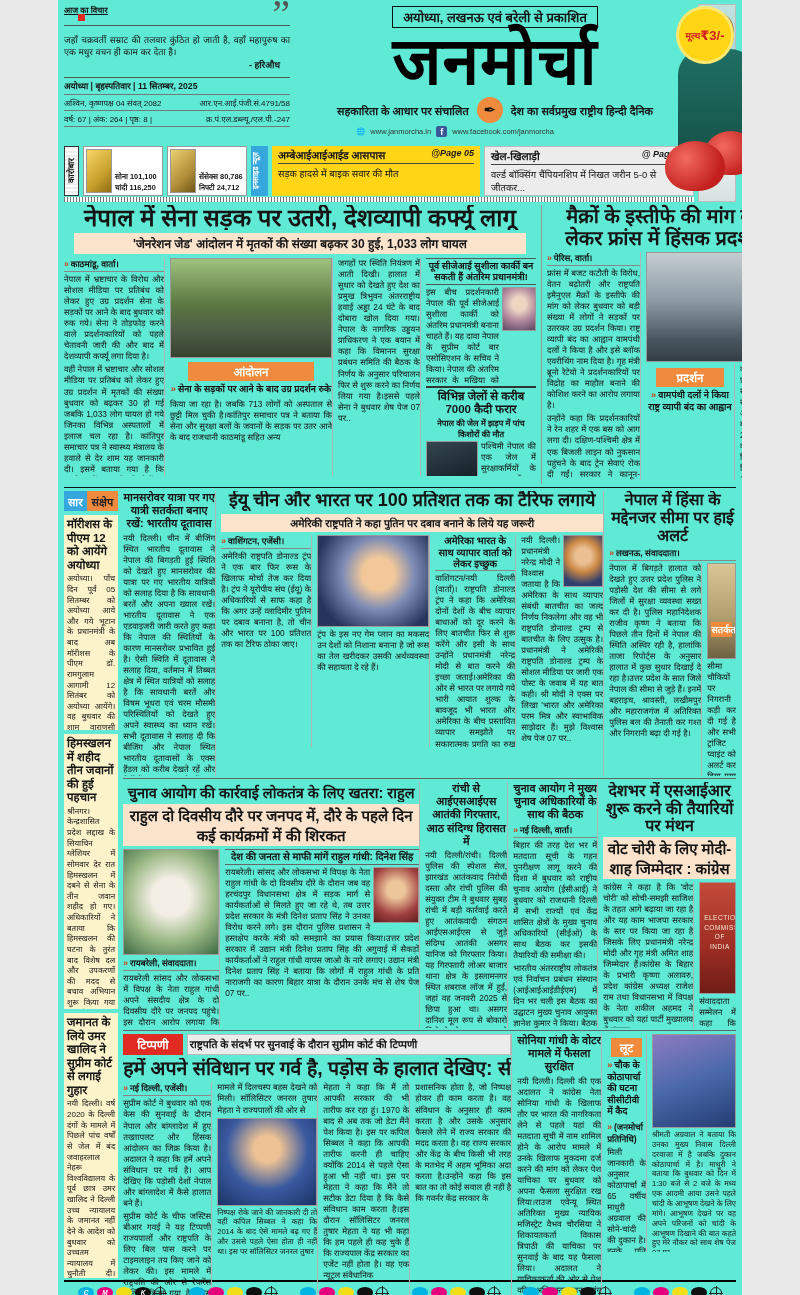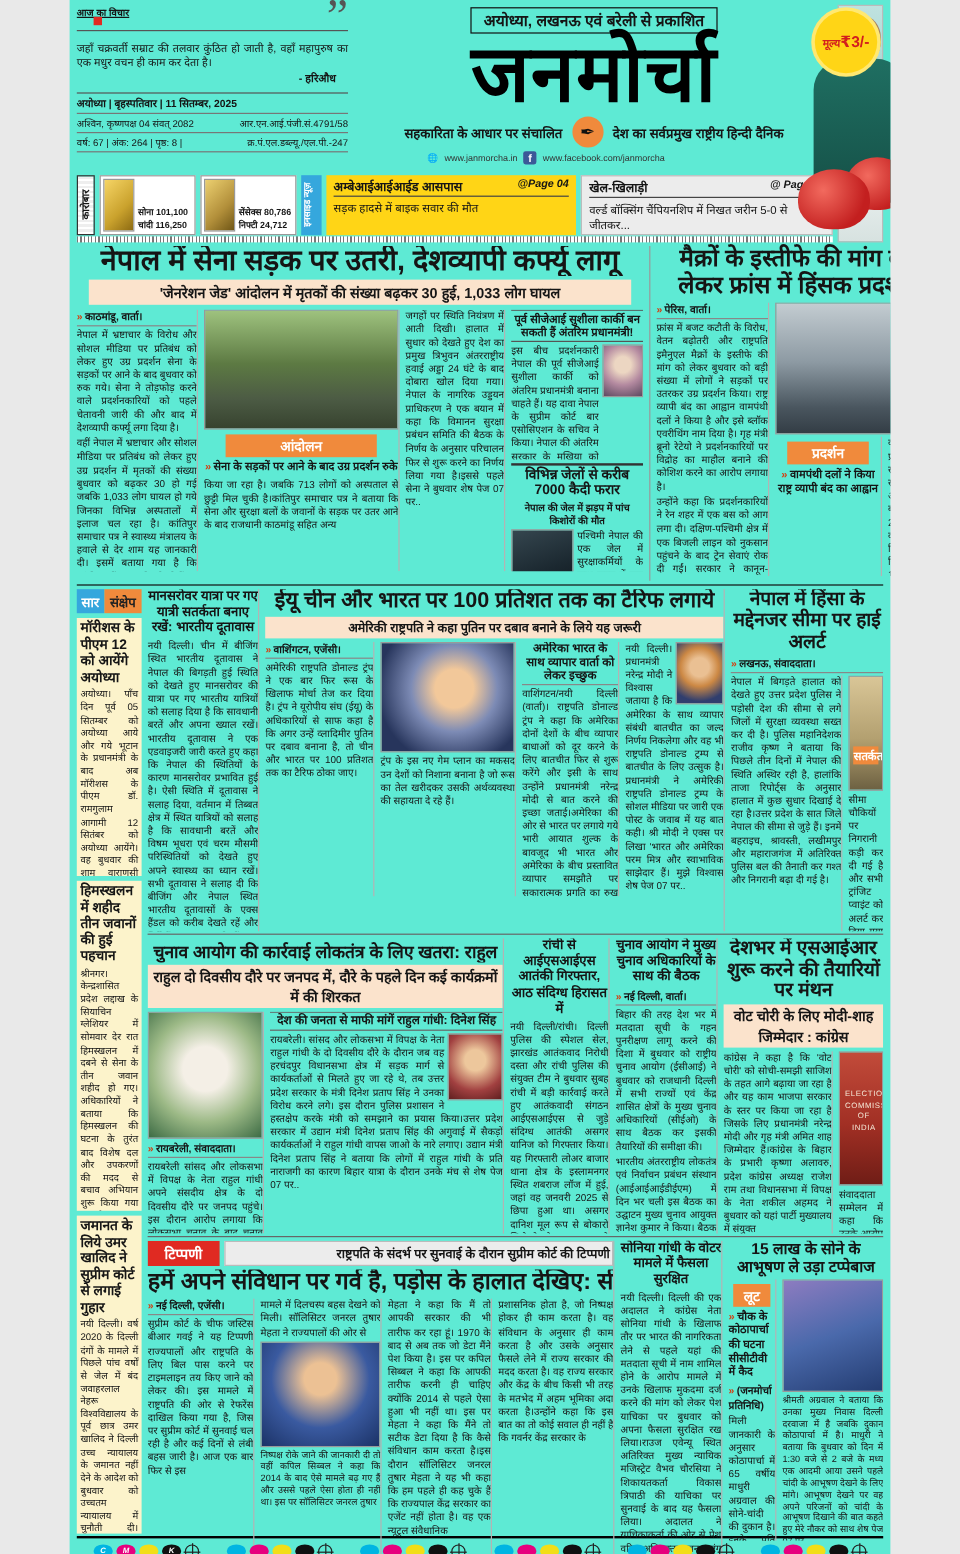--- a/index.html
+++ b/index.html
@@ -122,37 +122,37 @@
   .tc1{width:90px}.tc2{width:118px}.tc3{width:86px}.tc4{flex:1}
   .tc2 .ph{height:92px;margin-bottom:2px}
   .h-us{font-size:9.8px;font-weight:bold;text-align:center;border-bottom:1px solid #888;margin-bottom:2px;line-height:1.2}
   .modi-ph{width:40px;height:52px}
   .borderb{flex:1}
   .h-border{font-size:16px;font-weight:900;text-align:center;line-height:1.12}
   .police-ph{height:96px}
   .ph-capbar{position:absolute;left:12%;right:12%;bottom:21px;background:#f08a3c;color:#fff;font-weight:bold;font-size:9.5px;text-align:center;padding:1px 0}
   .rahulb{width:296px;display:flex;flex-direction:column}
   .h-rahul{font-size:14.5px;font-weight:900;text-align:center;white-space:nowrap;overflow:hidden}
-  .subbar2{background:#fbe3cc;font-weight:bold;text-align:center;font-size:12px;padding:1px 2px;margin:2px 0 3px}
+  .subbar2{background:#fbe3cc;font-weight:bold;text-align:center;font-size:15px;padding:1px 2px;margin:2px 0 3px}
   .r-row{display:flex;flex:1;overflow:hidden}
   .rc1{width:96px}.rc2{flex:1}
   .rc1 .ph{height:106px;margin-bottom:2px}
   .h-dinesh{font-size:10px;font-weight:bold;text-align:center;border-top:1px solid #666;border-bottom:1px solid #666;padding:1px 0;margin-bottom:2px;line-height:1.2}
   .dinesh-ph{width:46px;height:56px}
   .ranchi{width:88px}.ecm{width:90px}
   .sirb{flex:1}
   .h-sir{font-size:16px;font-weight:900;text-align:center;line-height:1.1}
   .sir-row{display:flex;margin-top:2px;overflow:hidden}
   .sirc1{width:90px}.sirc2{flex:1}
   .eci-ph{height:112px;margin-bottom:2px}
   .eci-txt{position:absolute;left:4px;top:30px;color:#f5e9d8;font-size:6.5px;text-align:center;width:90%;line-height:1.5;letter-spacing:.5px}
   .cjib{width:388px;display:flex;flex-direction:column}
   .cji-top{display:flex;gap:4px;align-items:stretch}
   .red-label{background:#e02a22;color:#fff;font-weight:bold;font-size:12px;padding:2px 14px;display:flex;align-items:center}
-  .cji-kick{flex:1;background:#ececec;border:1px solid #bbb;font-weight:bold;font-size:10.5px;text-align:right;padding:2px}
+  .cji-kick{flex:1;background:#ececec;border:1px solid #bbb;font-weight:bold;font-size:10.5px;text-align:left;padding:2px}
   .h-cji{font-size:19.5px;font-weight:900;text-align:center;line-height:1.1;margin:3px 0;white-space:nowrap;overflow:hidden}
   .cji-cols{display:flex;flex:1;overflow:hidden}
   .cj1{width:88px}.cj2{width:106px}.cj3{width:92px}.cj4{flex:1}
   .cji-ph{height:88px;margin:2px 0}
   .sonia{width:90px}
   .thief{flex:1}
   .h-thief{font-size:13px;font-weight:900;text-align:center;line-height:1.15;margin-bottom:2px}
   .th-row{display:flex;overflow:hidden}
   .thc1{flex:1}.thc2{width:90px}
   .cctv-ph{height:94px;margin-bottom:2px}
@@ -224,21 +224,21 @@
           <div class="ph ph-coins"></div>
           <div class="mlines">
             <div>सेंसेक्स 80,786</div>
             <div>निफ्टी 24,712</div>
           </div>
         </div>
         <div class="inside-label vtext">इनसाइड न्यूज़</div>
         <div class="teaser teaser-yellow">
           <div class="t-top">
             <span class="t-title">अम्बेआईआईआईड आसपास</span>
-            <span class="t-page">@Page 04</span>
+            <span class="t-page">@Page 05</span>
           </div>
           <div class="t-text">सड़क हादसे में बाइक सवार की मौत</div>
         </div>
         <div class="teaser teaser-gray">
           <div class="t-top">
             <span class="t-title">खेल-खिलाड़ी</span>
             <span class="t-page">@ Page 08</span>
           </div>
           <div class="t-text">वर्ल्ड बॉक्सिंग चैंपियनशिप में निखत जरीन 5-0 से जीतकर...</div>
         </div>
@@ -430,41 +430,41 @@
       <div class="band band-f">
         <div class="cjib clip">
           <div class="cji-top">
             <span class="red-label">टिप्पणी</span>
             <span class="cji-kick">राष्ट्रपति के संदर्भ पर सुनवाई के दौरान सुप्रीम कोर्ट की टिप्पणी</span>
           </div>
           <div class="h-cji">हमें अपने संविधान पर गर्व है, पड़ोस के हालात देखिए: सीजेआई</div>
           <div class="cji-cols">
             <div class="cj1 cl clip">
               <div class="byline"><span class="chev">»</span><span>नई दिल्ली, एजेंसी।</span></div>
+              <p class="bd">सुप्रीम कोर्ट ने बुधवार को एक केस की सुनवाई के दौरान नेपाल और बांग्लादेश में हुए तख्तापलट और हिंसक आंदोलन का जिक्र किया है। अदालत ने कहा कि हमें अपने संविधान पर गर्व है। आप देखिए कि पड़ोसी देशों नेपाल और बांग्लादेश में कैसे हालात बने हैं।</p>
               <p class="bd">सुप्रीम कोर्ट के चीफ जस्टिस बीआर गवई ने यह टिप्पणी राज्यपालों और राष्ट्रपति के लिए बिल पास करने पर टाइमलाइन तय किए जाने को लेकर की। इस मामले में राष्ट्रपति की ओर से रेफरेंस दाखिल किया गया है, जिस पर सुप्रीम कोर्ट में सुनवाई चल रही है और कई दिनों से लंबी बहस जारी है। आज एक बार फिर से इस</p>
             </div>
             <div class="cj2 vr clip">
               <p class="bd">मामले में दिलचस्प बहस देखने को मिली। सॉलिसिटर जनरल तुषार मेहता ने राज्यपालों की ओर से</p>
               <div class="ph ph-cji cji-ph"></div>
               <p class="cap">निष्पक्ष रोके जाने की जानकारी दी तो वहीं कपिल सिब्बल ने कहा कि 2014 के बाद ऐसे मामले बढ़ गए हैं और उससे पहले ऐसा होता ही नहीं था। इस पर सॉलिसिटर जनरल तुषार</p>
             </div>
             <div class="cj3 vr clip">
               <p class="bd">मेहता ने कहा कि मैं तो आपकी सरकार की भी तारीफ कर रहा हूं। 1970 के बाद से अब तक जो डेटा मैंने पेश किया है। इस पर कपिल सिब्बल ने कहा कि आपकी तारीफ करनी ही चाहिए क्योंकि 2014 से पहले ऐसा हुआ भी नहीं था। इस पर मेहता ने कहा कि मैंने तो सटीक डेटा दिया है कि कैसे संविधान काम करता है।इस दौरान सॉलिसिटर जनरल तुषार मेहता ने यह भी कहा कि हम पहले ही कह चुके हैं कि राज्यपाल केंद्र सरकार का एजेंट नहीं होता है। वह एक न्यूट्रल संवैधानिक</p>
             </div>
             <div class="cj4 vr clip">
               <p class="bd">प्रशासनिक होता है, जो निष्पक्ष होकर ही काम करता है। वह संविधान के अनुसार ही काम करता है और उसके अनुसार फैसले लेने में राज्य सरकार की मदद करता है। वह राज्य सरकार और केंद्र के बीच किसी भी तरह के मतभेद में अहम भूमिका अदा करता है।उन्होंने कहा कि इस बात का तो कोई सवाल ही नहीं है कि गवर्नर केंद्र सरकार के</p>
             </div>
           </div>
         </div>
         <div class="sonia vr clip">
           <div class="h-col">सोनिया गांधी के वोटर मामले में फैसला सुरक्षित</div>
           <p class="bd">नयी दिल्ली। दिल्ली की एक अदालत ने कांग्रेस नेता सोनिया गांधी के खिलाफ तौर पर भारत की नागरिकता लेने से पहले यहां की मतदाता सूची में नाम शामिल होने के आरोप मामले में उनके खिलाफ मुकदमा दर्ज करने की मांग को लेकर पेश याचिका पर बुधवार को अपना फैसला सुरक्षित रख लिया।राउज एवेन्यू स्थित अतिरिक्त मुख्य न्यायिक मजिस्ट्रेट वैभव चौरसिया ने शिकायतकर्ता विकास त्रिपाठी की याचिका पर सुनवाई के बाद यह फैसला लिया। अदालत ने याचिकाकर्ता की ओर से पेश वरिष्ठ अधिवक्ता पवन नारंग की दलीलें सुनने के बाद यह फैसला सुरक्षित रख लिया। श्री त्रिपाठी की याचिका में श्रीमती गांधी पर गंभीर आरोप लगाये गए हैं।</p>
         </div>
         <div class="thief vr clip">
-          <div class="h-thief">15 लाख के सोने के आभूषण ले उड़ा टप्पेबाज</div>
           <div class="th-row" style="height:218px">
             <div class="thc1 clip">
               <span class="tag">लूट</span>
               <div class="bul" style="text-align:left"><span class="chev">»</span><span>चौक के कोठापार्चा की घटना सीसीटीवी में कैद</span></div>
               <div class="credit"><span class="chev">»</span><span>(जनमोर्चा प्रतिनिधि)</span></div>
               <p class="bd">मिली जानकारी के अनुसार कोठापार्चा में 65 वर्षीय माधुरी अग्रवाल की सोने-चांदी की दुकान है। इनके पति कृष्ण कुमार अग्रवाल की लगभग 15 वर्ष पहले मृत्यु हो चुकी है। एक बेटी है उसकी भी शादी हो चुकी है। दुकान पर माधुरी अग्रवाल और उनका नौकर रहता है।</p>
             </div>
             <div class="thc2 vr clip">
               <div class="ph ph-cctv cctv-ph"></div>
               <p class="cap">श्रीमती अग्रवाल ने बताया कि उनका मुख्य निवास दिल्ली दरवाजा में है जबकि दुकान कोठापार्चा में है। माधुरी ने बताया कि बुधवार को दिन में 1:30 बजे से 2 बजे के मध्य एक आदमी आया उसने पहले चांदी के आभूषण देखने के लिए मांगे। आभूषण देखने पर वह अपने परिजनों को चांदी के आभूषण दिखाने की बात कहते हुए मेरे नौकर को साथ शेष पेज 07 पर.</p>

